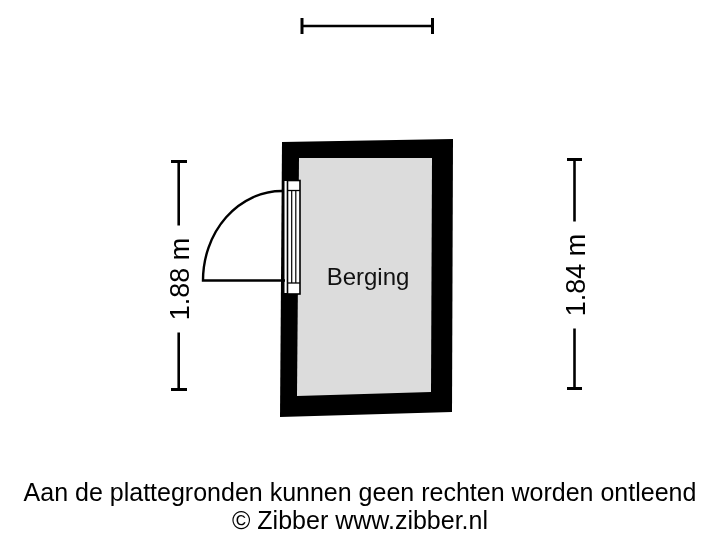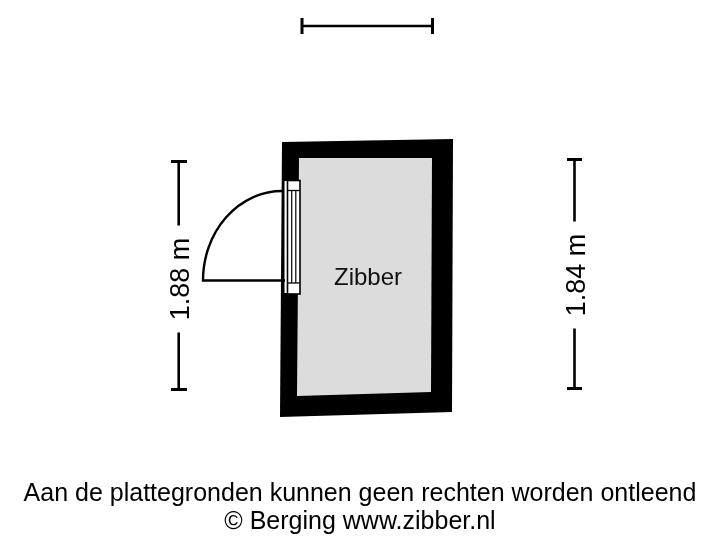--- a/index.html
+++ b/index.html
@@ -119,19 +119,19 @@
       <line x1="567" y1="159.5" x2="582" y2="159.5" stroke-width="3"></line>
       <line x1="567" y1="388.5" x2="582" y2="388.5" stroke-width="3"></line>
     </g>
   </svg>
 
 
   <div class="dim-label vertical-left">1.88 m</div>
 
   <div class="dim-label vertical-right">1.84 m</div>
 
-  <div class="room-label">Zibber</div>
+  <div class="room-label">Berging</div>
 
   <div class="footer-line disclaimer">Aan de plattegronden kunnen geen rechten worden ontleend</div>
 
-  <div class="footer-line copyright">© Berging www.zibber.nl</div>
+  <div class="footer-line copyright">© Zibber www.zibber.nl</div>
 
 </div>
 
 </body></html>

